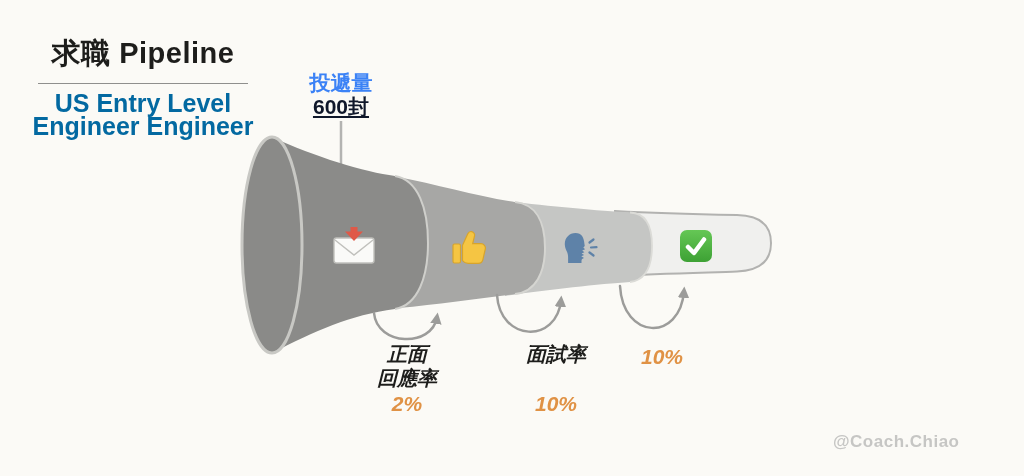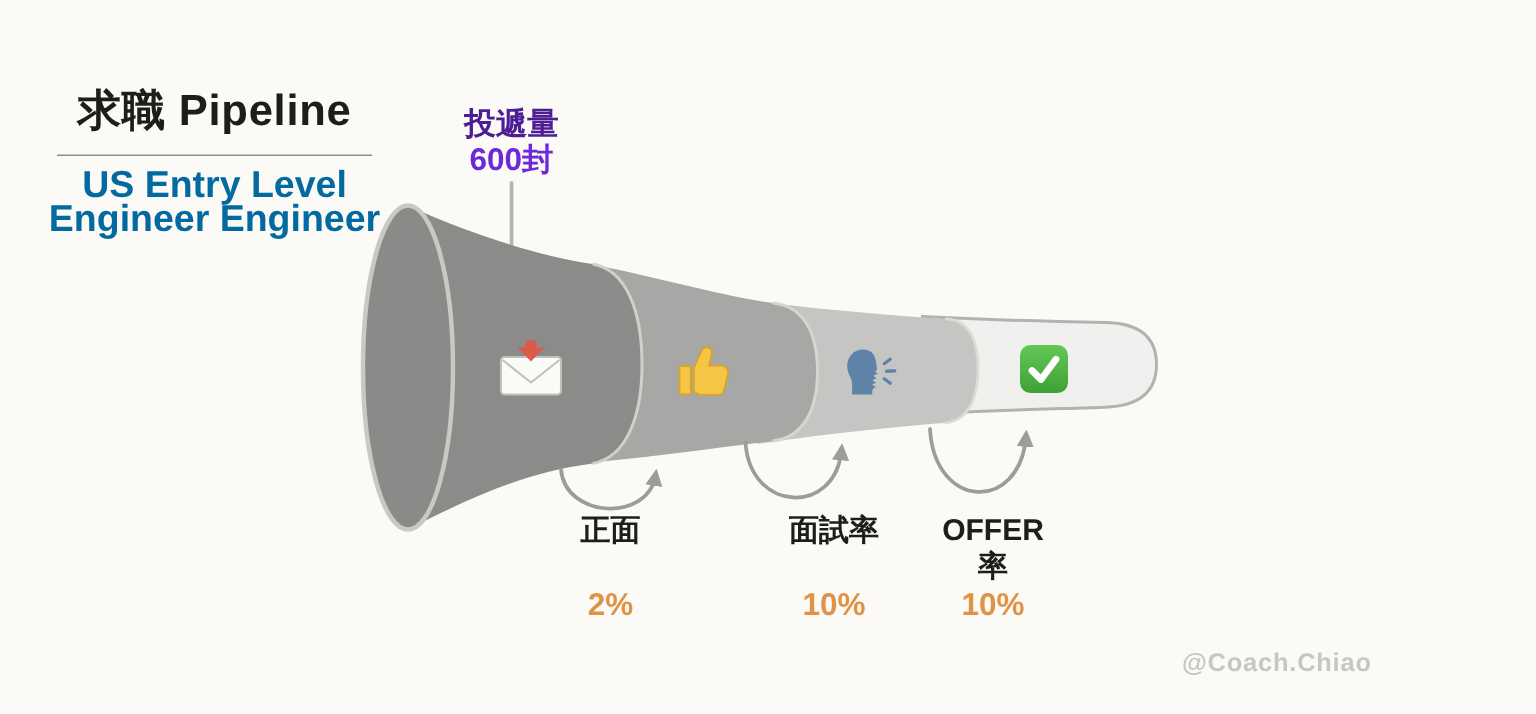--- a/index.html
+++ b/index.html
@@ -6,43 +6,43 @@
   html,body { width:1024px; height:476px; }
   body {
     font-family:"Liberation Sans","DejaVu Sans",sans-serif;
     background:#fbfaf6;
     position:relative;
     overflow:hidden;
   }
   .canvas { position:absolute; inset:0; width:1024px; height:476px; }
 
   
-  .header { position:absolute; left:28px; top:34px; width:230px; text-align:center;margin-top:20px; }
+  .header { position:absolute; left:28px; top:34px; width:230px; text-align:center; }
   .title { font-size:29px; font-weight:bold; color:#1d1d1b; letter-spacing:0.5px; }
   .divider { margin:9px auto 0 auto; width:210px; border-top:1.6px solid #8f8f8d; }
   .subtitle { margin-top:8px; font-size:25px; font-weight:bold; line-height:23px; color:#0369a1; }
 
   
   .input-metric { position:absolute; left:279px; top:71px; width:124px; text-align:center;
                   font-size:21px; font-weight:bold; line-height:24px; }
-  .input-metric .m-label { color:#4c1d95; }
-  .input-metric .m-value { color:#6d28d9; }
+  .input-metric .m-label { color:#3b82f6; }
+  .input-metric .m-value { color:#0f172a;text-decoration:underline; }
 
   
   svg.funnel { position:absolute; left:0; top:0; }
 
   
-  .transition-label { position:absolute; width:124px; text-align:center; top:343px; }
+  .transition-label { position:absolute; width:124px; text-align:center; top:343px;font-style:italic; }
   .t-name { font-size:20px; font-weight:bold; color:#1d1d1b; line-height:23.5px; height:47px; }
   .t-value { margin-top:2px; font-size:21px; font-weight:bold; color:#e09245; }
   .tl-1 { left:345px; }
   .tl-2 { left:494px; }
   .tl-3 { left:600px; }
 
-  .watermark { position:absolute; left:788px; top:432px; font-size:17px; font-weight:bold;
+  .watermark { position:absolute; left:833px; top:432px; font-size:17px; font-weight:bold;
                color:#c6c6c4; letter-spacing:0.5px; }
 </style>
 </head>
 <body>
 
 <div class="canvas">
 
   <div class="header">
     <div class="title">求職 Pipeline</div>
     <div class="divider"></div>
@@ -119,35 +119,32 @@
 
     <g transform="translate(680,230)">
       <rect x="0" y="0" width="32" height="32" rx="7" fill="url(#ckgrad)"></rect>
       <path d="M8 17 L14 23 L24 9.5" fill="none" stroke="#ffffff" stroke-width="4.5" stroke-linecap="round" stroke-linejoin="round"></path>
     </g>
   </svg>
 
   <div class="transition-label tl-1">
     <div class="t-name">
       <div>正面</div>
+      <div>回應率</div>
     </div>
     <div class="t-value">2%</div>
   </div>
 
   <div class="transition-label tl-2">
     <div class="t-name">
       <div>面試率</div>
       <div></div>
     </div>
     <div class="t-value">10%</div>
   </div>
 
   <div class="transition-label tl-3">
-    <div class="t-name">
-      <div>OFFER</div>
-      <div>率</div>
-    </div>
     <div class="t-value">10%</div>
   </div>
 
   <div class="watermark">@Coach.Chiao</div>
 
 </div>
 
 </body></html>

